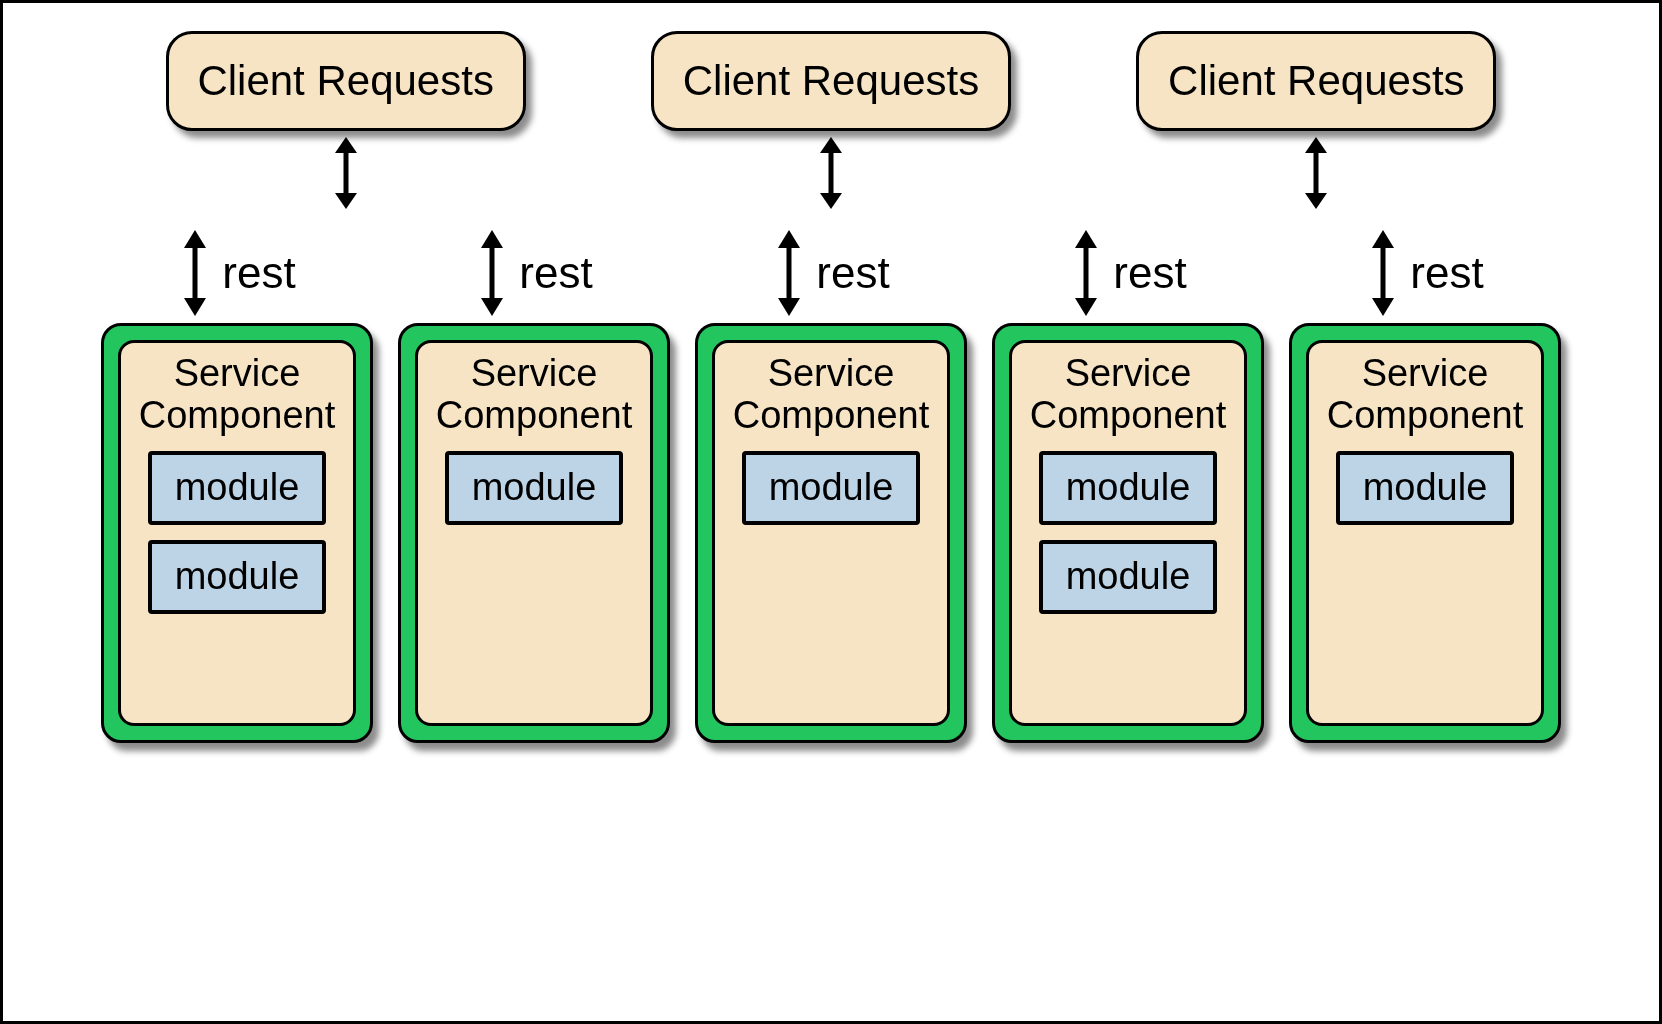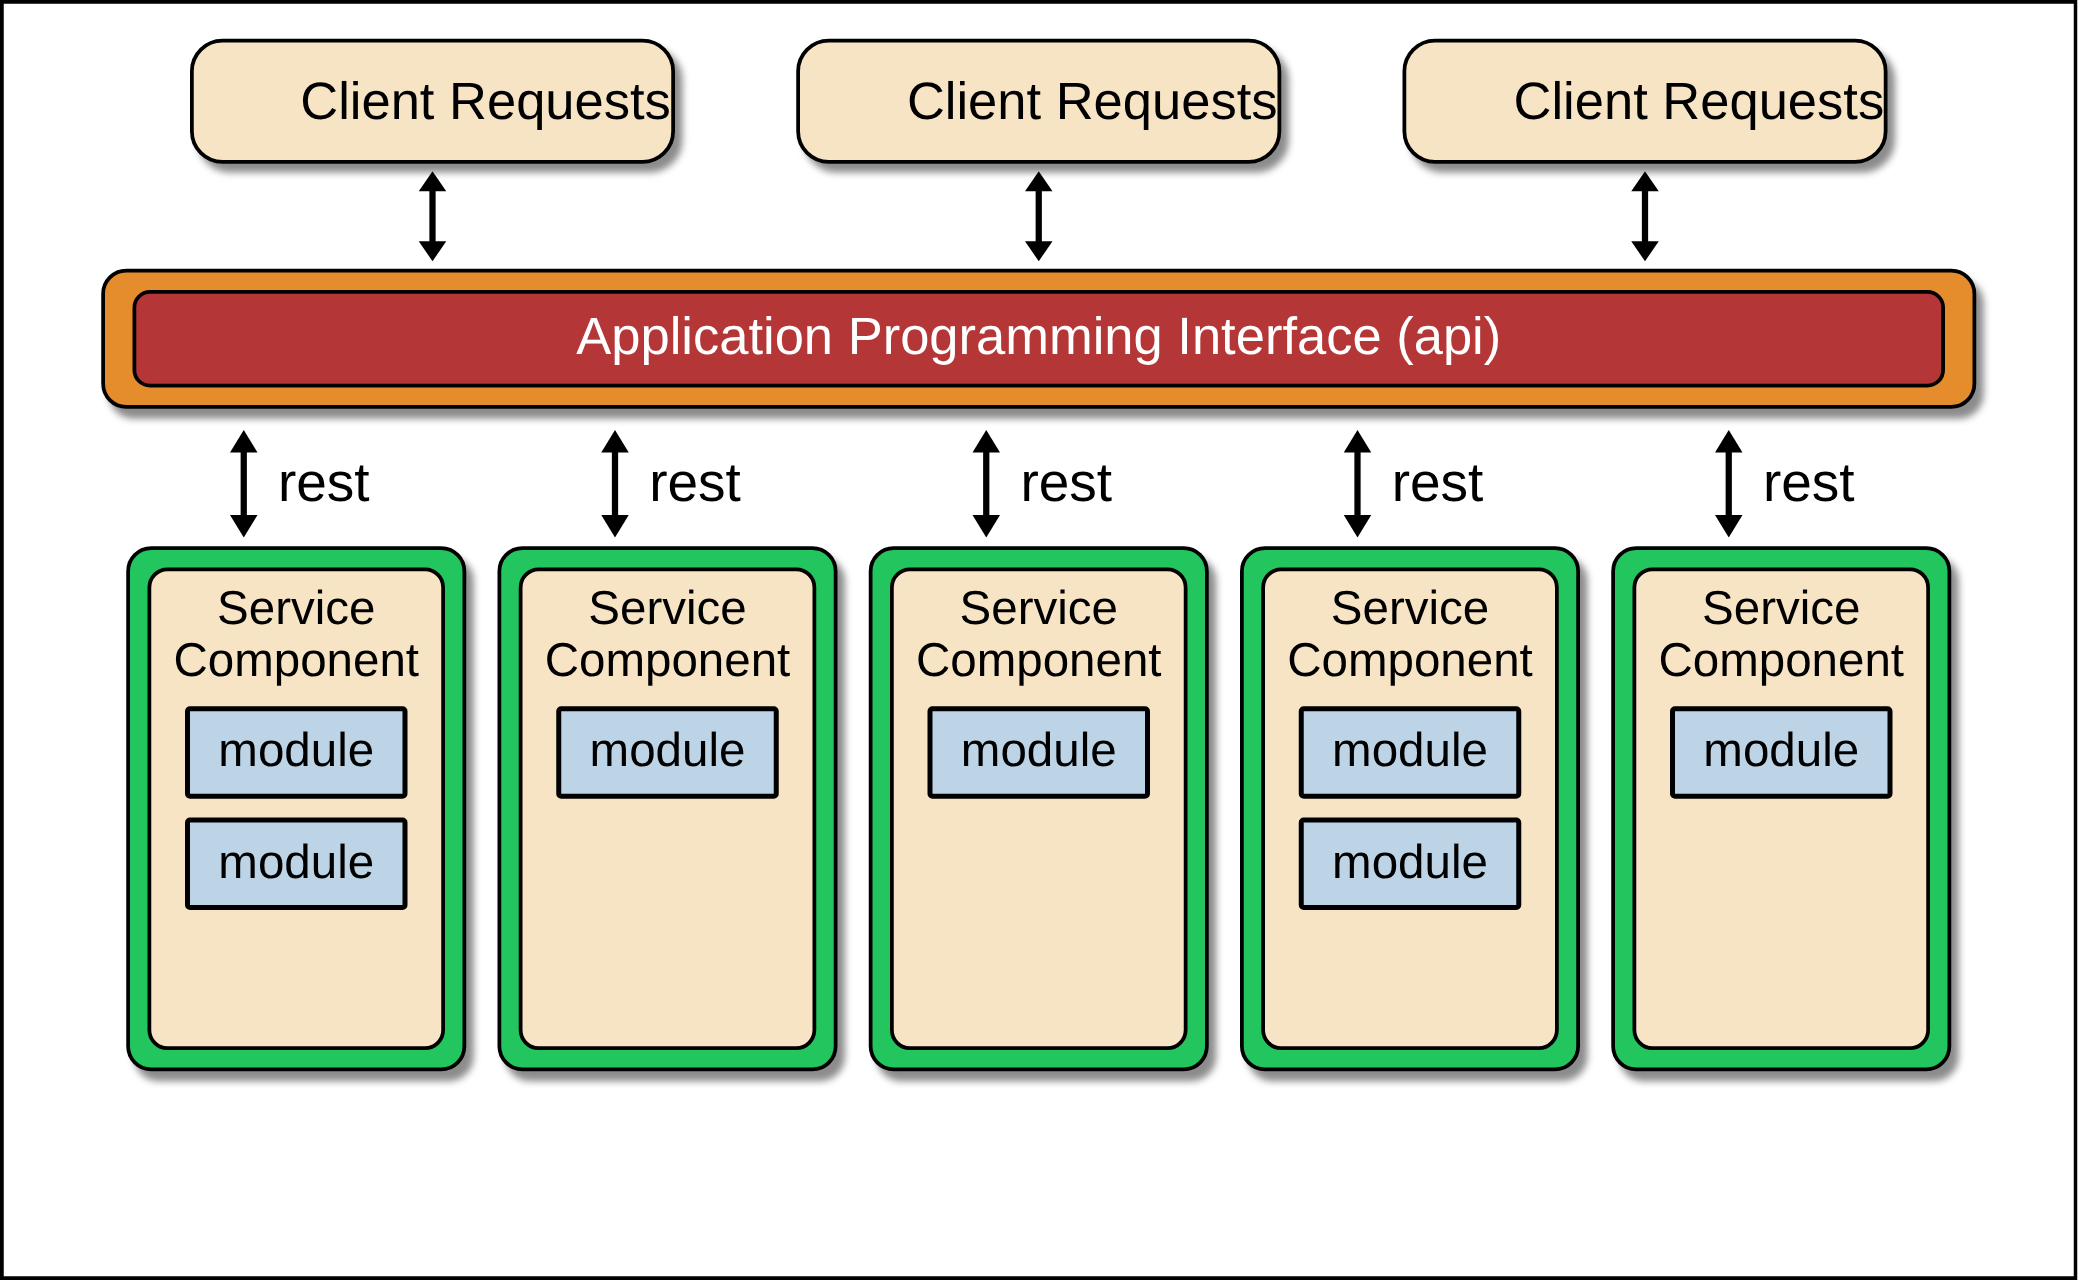--- a/index.html
+++ b/index.html
@@ -20,28 +20,28 @@
     flex-direction: column;
   }
 
   
   .clients-row {
     display: flex;
     justify-content: space-around;
     padding: 0 40px;
   }
   .client-box {
-    width: 388px;
+    width: 360px;
     height: 100px;
     background: #f6e4c5;
     border: 3px solid #000;
     border-radius: 26px;
     display: flex;
     align-items: center;
-    justify-content: flex-end;
+    justify-content: center;
     font-size: 42px;
     font-weight: 500;
     filter: drop-shadow(6px 7px 3px rgba(0,0,0,0.45));
   }
 
   
   .arrows-top {
     display: flex;
     justify-content: space-around;
     padding: 0 40px;
@@ -176,132 +176,127 @@
     </div>
     <div class="arrow-slot">
       <svg class="dbl-arrow" width="34" height="72" viewBox="0 0 34 72">
         <line x1="17" y1="10" x2="17" y2="62" stroke="#000" stroke-width="5"></line>
         <polygon points="17,0 6,16 28,16" fill="#000"></polygon>
         <polygon points="17,72 6,56 28,56" fill="#000"></polygon>
       </svg>
     </div>
   </div>
 
-  <div class="api-bar">
-    <div class="api-inner">
-      <span>Application Programming Interface (api)</span>
+
+  <div class="arrows-rest">
+    <div class="rest-slot">
+      <svg class="dbl-arrow" width="34" height="86" viewBox="0 0 34 86">
+        <line x1="17" y1="12" x2="17" y2="74" stroke="#000" stroke-width="5"></line>
+        <polygon points="17,0 6,18 28,18" fill="#000"></polygon>
+        <polygon points="17,86 6,68 28,68" fill="#000"></polygon>
+      </svg>
+      <span class="rest-label">rest</span>
+    </div>
+    <div class="rest-slot">
+      <svg class="dbl-arrow" width="34" height="86" viewBox="0 0 34 86">
+        <line x1="17" y1="12" x2="17" y2="74" stroke="#000" stroke-width="5"></line>
+        <polygon points="17,0 6,18 28,18" fill="#000"></polygon>
+        <polygon points="17,86 6,68 28,68" fill="#000"></polygon>
+      </svg>
+      <span class="rest-label">rest</span>
+    </div>
+    <div class="rest-slot">
+      <svg class="dbl-arrow" width="34" height="86" viewBox="0 0 34 86">
+        <line x1="17" y1="12" x2="17" y2="74" stroke="#000" stroke-width="5"></line>
+        <polygon points="17,0 6,18 28,18" fill="#000"></polygon>
+        <polygon points="17,86 6,68 28,68" fill="#000"></polygon>
+      </svg>
+      <span class="rest-label">rest</span>
+    </div>
+    <div class="rest-slot">
+      <svg class="dbl-arrow" width="34" height="86" viewBox="0 0 34 86">
+        <line x1="17" y1="12" x2="17" y2="74" stroke="#000" stroke-width="5"></line>
+        <polygon points="17,0 6,18 28,18" fill="#000"></polygon>
+        <polygon points="17,86 6,68 28,68" fill="#000"></polygon>
+      </svg>
+      <span class="rest-label">rest</span>
+    </div>
+    <div class="rest-slot">
+      <svg class="dbl-arrow" width="34" height="86" viewBox="0 0 34 86">
+        <line x1="17" y1="12" x2="17" y2="74" stroke="#000" stroke-width="5"></line>
+        <polygon points="17,0 6,18 28,18" fill="#000"></polygon>
+        <polygon points="17,86 6,68 28,68" fill="#000"></polygon>
+      </svg>
+      <span class="rest-label">rest</span>
     </div>
   </div>
 
-  <div class="arrows-rest">
-    <div class="rest-slot">
-      <svg class="dbl-arrow" width="34" height="86" viewBox="0 0 34 86">
-        <line x1="17" y1="12" x2="17" y2="74" stroke="#000" stroke-width="5"></line>
-        <polygon points="17,0 6,18 28,18" fill="#000"></polygon>
-        <polygon points="17,86 6,68 28,68" fill="#000"></polygon>
-      </svg>
-      <span class="rest-label">rest</span>
-    </div>
-    <div class="rest-slot">
-      <svg class="dbl-arrow" width="34" height="86" viewBox="0 0 34 86">
-        <line x1="17" y1="12" x2="17" y2="74" stroke="#000" stroke-width="5"></line>
-        <polygon points="17,0 6,18 28,18" fill="#000"></polygon>
-        <polygon points="17,86 6,68 28,68" fill="#000"></polygon>
-      </svg>
-      <span class="rest-label">rest</span>
-    </div>
-    <div class="rest-slot">
-      <svg class="dbl-arrow" width="34" height="86" viewBox="0 0 34 86">
-        <line x1="17" y1="12" x2="17" y2="74" stroke="#000" stroke-width="5"></line>
-        <polygon points="17,0 6,18 28,18" fill="#000"></polygon>
-        <polygon points="17,86 6,68 28,68" fill="#000"></polygon>
-      </svg>
-      <span class="rest-label">rest</span>
-    </div>
-    <div class="rest-slot">
-      <svg class="dbl-arrow" width="34" height="86" viewBox="0 0 34 86">
-        <line x1="17" y1="12" x2="17" y2="74" stroke="#000" stroke-width="5"></line>
-        <polygon points="17,0 6,18 28,18" fill="#000"></polygon>
-        <polygon points="17,86 6,68 28,68" fill="#000"></polygon>
-      </svg>
-      <span class="rest-label">rest</span>
-    </div>
-    <div class="rest-slot">
-      <svg class="dbl-arrow" width="34" height="86" viewBox="0 0 34 86">
-        <line x1="17" y1="12" x2="17" y2="74" stroke="#000" stroke-width="5"></line>
-        <polygon points="17,0 6,18 28,18" fill="#000"></polygon>
-        <polygon points="17,86 6,68 28,68" fill="#000"></polygon>
-      </svg>
-      <span class="rest-label">rest</span>
-    </div>
+  <div class="services-row">
+
+    <div class="service-outer">
+      <div class="service-inner">
+        <div class="service-title">
+          <span>Service</span><br>
+          <span>Component</span>
+        </div>
+        <div class="module-box">
+          <span>module</span>
+        </div>
+        <div class="module-box">
+          <span>module</span>
+        </div>
+      </div>
+    </div>
+
+    <div class="service-outer">
+      <div class="service-inner">
+        <div class="service-title">
+          <span>Service</span><br>
+          <span>Component</span>
+        </div>
+        <div class="module-box">
+          <span>module</span>
+        </div>
+      </div>
+    </div>
+
+    <div class="service-outer">
+      <div class="service-inner">
+        <div class="service-title">
+          <span>Service</span><br>
+          <span>Component</span>
+        </div>
+        <div class="module-box">
+          <span>module</span>
+        </div>
+      </div>
+    </div>
+
+    <div class="service-outer">
+      <div class="service-inner">
+        <div class="service-title">
+          <span>Service</span><br>
+          <span>Component</span>
+        </div>
+        <div class="module-box">
+          <span>module</span>
+        </div>
+        <div class="module-box">
+          <span>module</span>
+        </div>
+      </div>
+    </div>
+
+    <div class="service-outer">
+      <div class="service-inner">
+        <div class="service-title">
+          <span>Service</span><br>
+          <span>Component</span>
+        </div>
+        <div class="module-box">
+          <span>module</span>
+        </div>
+      </div>
+    </div>
+
   </div>
 
-  <div class="services-row">
-
-    <div class="service-outer">
-      <div class="service-inner">
-        <div class="service-title">
-          <span>Service</span><br>
-          <span>Component</span>
-        </div>
-        <div class="module-box">
-          <span>module</span>
-        </div>
-        <div class="module-box">
-          <span>module</span>
-        </div>
-      </div>
-    </div>
-
-    <div class="service-outer">
-      <div class="service-inner">
-        <div class="service-title">
-          <span>Service</span><br>
-          <span>Component</span>
-        </div>
-        <div class="module-box">
-          <span>module</span>
-        </div>
-      </div>
-    </div>
-
-    <div class="service-outer">
-      <div class="service-inner">
-        <div class="service-title">
-          <span>Service</span><br>
-          <span>Component</span>
-        </div>
-        <div class="module-box">
-          <span>module</span>
-        </div>
-      </div>
-    </div>
-
-    <div class="service-outer">
-      <div class="service-inner">
-        <div class="service-title">
-          <span>Service</span><br>
-          <span>Component</span>
-        </div>
-        <div class="module-box">
-          <span>module</span>
-        </div>
-        <div class="module-box">
-          <span>module</span>
-        </div>
-      </div>
-    </div>
-
-    <div class="service-outer">
-      <div class="service-inner">
-        <div class="service-title">
-          <span>Service</span><br>
-          <span>Component</span>
-        </div>
-        <div class="module-box">
-          <span>module</span>
-        </div>
-      </div>
-    </div>
-
-  </div>
-
 </div>
 
 </body></html>

